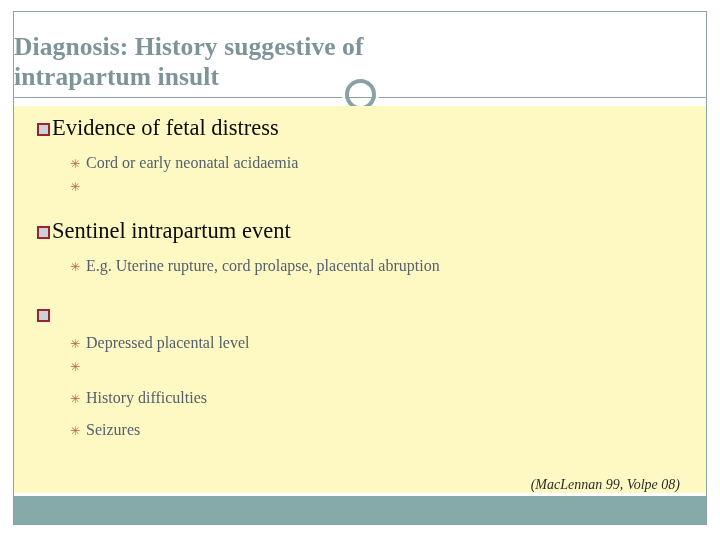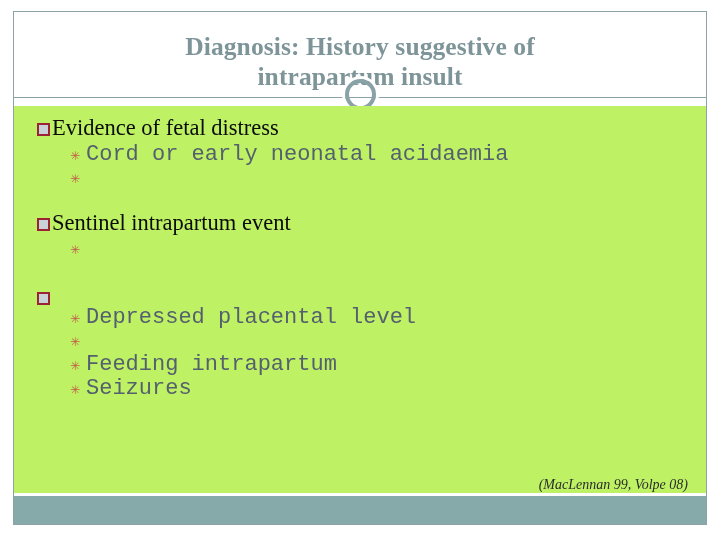--- a/index.html
+++ b/index.html
@@ -41,21 +41,20 @@
     width: 692px;
     height: 86px;
     background: #ffffff;
     overflow: visible;
   }
   .title-text {
     position: absolute;
     left: 0;
     top: 20px;
     width: 692px;
-    text-align: center;
     font-family: "Liberation Serif", "DejaVu Serif", serif;
     font-weight: bold;
     font-size: 25.5px;
     line-height: 30px;
     letter-spacing: 0.1px;
     color: #7d9499;
     text-shadow:
        1px 1px 0 rgba(255,255,255,0.95),
       -1px -1px 0 rgba(255,255,255,0.55),
        2px 2px 1px rgba(255,255,255,0.45);
@@ -85,21 +84,21 @@
     background: transparent;
   }
 
   
   .body-area {
     position: absolute;
     left: 14px;
     top: 106px;
     width: 692px;
     height: 387px;
-    background: #bef264;
+    background: #fef9c3;
     padding: 8px 0 0 4px;
     box-sizing: border-box;
   }
 
   .content {
     position: absolute;
     left: 23px;
     top: 8px;
     width: 650px;
   }
@@ -144,35 +143,36 @@
   .l2-bullet {
     flex: 0 0 auto;
     width: 16px;
     font-family: "DejaVu Sans", sans-serif;
     font-size: 12px;
     line-height: 22px;
     color: #c1604a;
     text-align: left;
   }
   .l2-text {
-    font-family: Liberation Mono, monospace;
-    font-size: 22px;
+    font-family: Liberation Serif, serif;
+    font-size: 16px;
     line-height: 22px;
     color: #55606e;
     white-space: nowrap;
+    margin-top: 8px;
   }
 
   .gap-a { height: 18px; }
   .gap-b { height: 17px; }
   .gap-c { height: 12px; }
 
   
   .citation {
     position: absolute;
-    right: 18px;
+    right: 26px;
     top: 370px;
     font-family: "Liberation Serif", "DejaVu Serif", serif;
     font-style: italic;
     font-size: 14px;
     line-height: 17px;
     color: #2b2b2b;
     white-space: nowrap;
   }
 
   
@@ -220,20 +220,21 @@
 
       <div class="gap-a"></div>
 
       <div class="l1">
         <span class="l1-bullet"></span>
         <span class="l1-text">Sentinel intrapartum event</span>
       </div>
       <ul class="l2-list">
         <li class="l2">
           <span class="l2-bullet">✳</span>
+          <span class="l2-text">E.g. Uterine rupture, cord prolapse, placental abruption</span>
         </li>
       </ul>
 
       <div class="gap-b"></div>
 
 
       <div class="gap-c"></div>
 
       <div class="l1">
         <span class="l1-bullet"></span>
@@ -241,21 +242,21 @@
       <ul class="l2-list">
         <li class="l2">
           <span class="l2-bullet">✳</span>
           <span class="l2-text">Depressed placental level</span>
         </li>
         <li class="l2">
           <span class="l2-bullet">✳</span>
         </li>
         <li class="l2">
           <span class="l2-bullet">✳</span>
-          <span class="l2-text">Feeding intrapartum</span>
+          <span class="l2-text">History difficulties</span>
         </li>
         <li class="l2">
           <span class="l2-bullet">✳</span>
           <span class="l2-text">Seizures</span>
         </li>
       </ul>
 
     </div>
 
     <div class="citation">(MacLennan 99, Volpe 08)</div>

